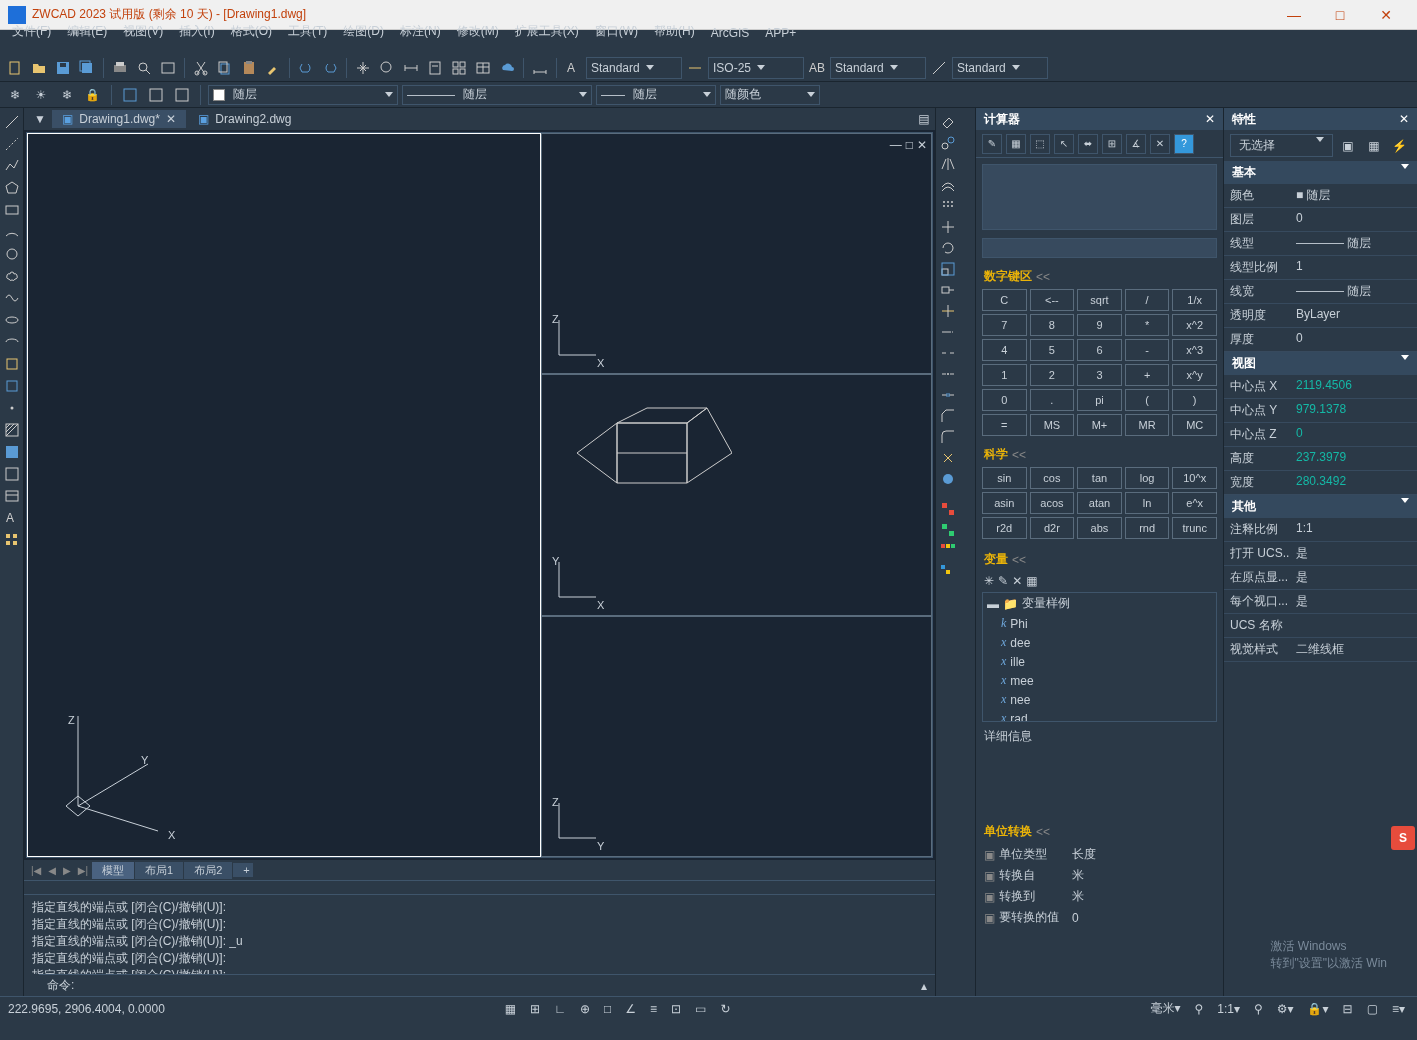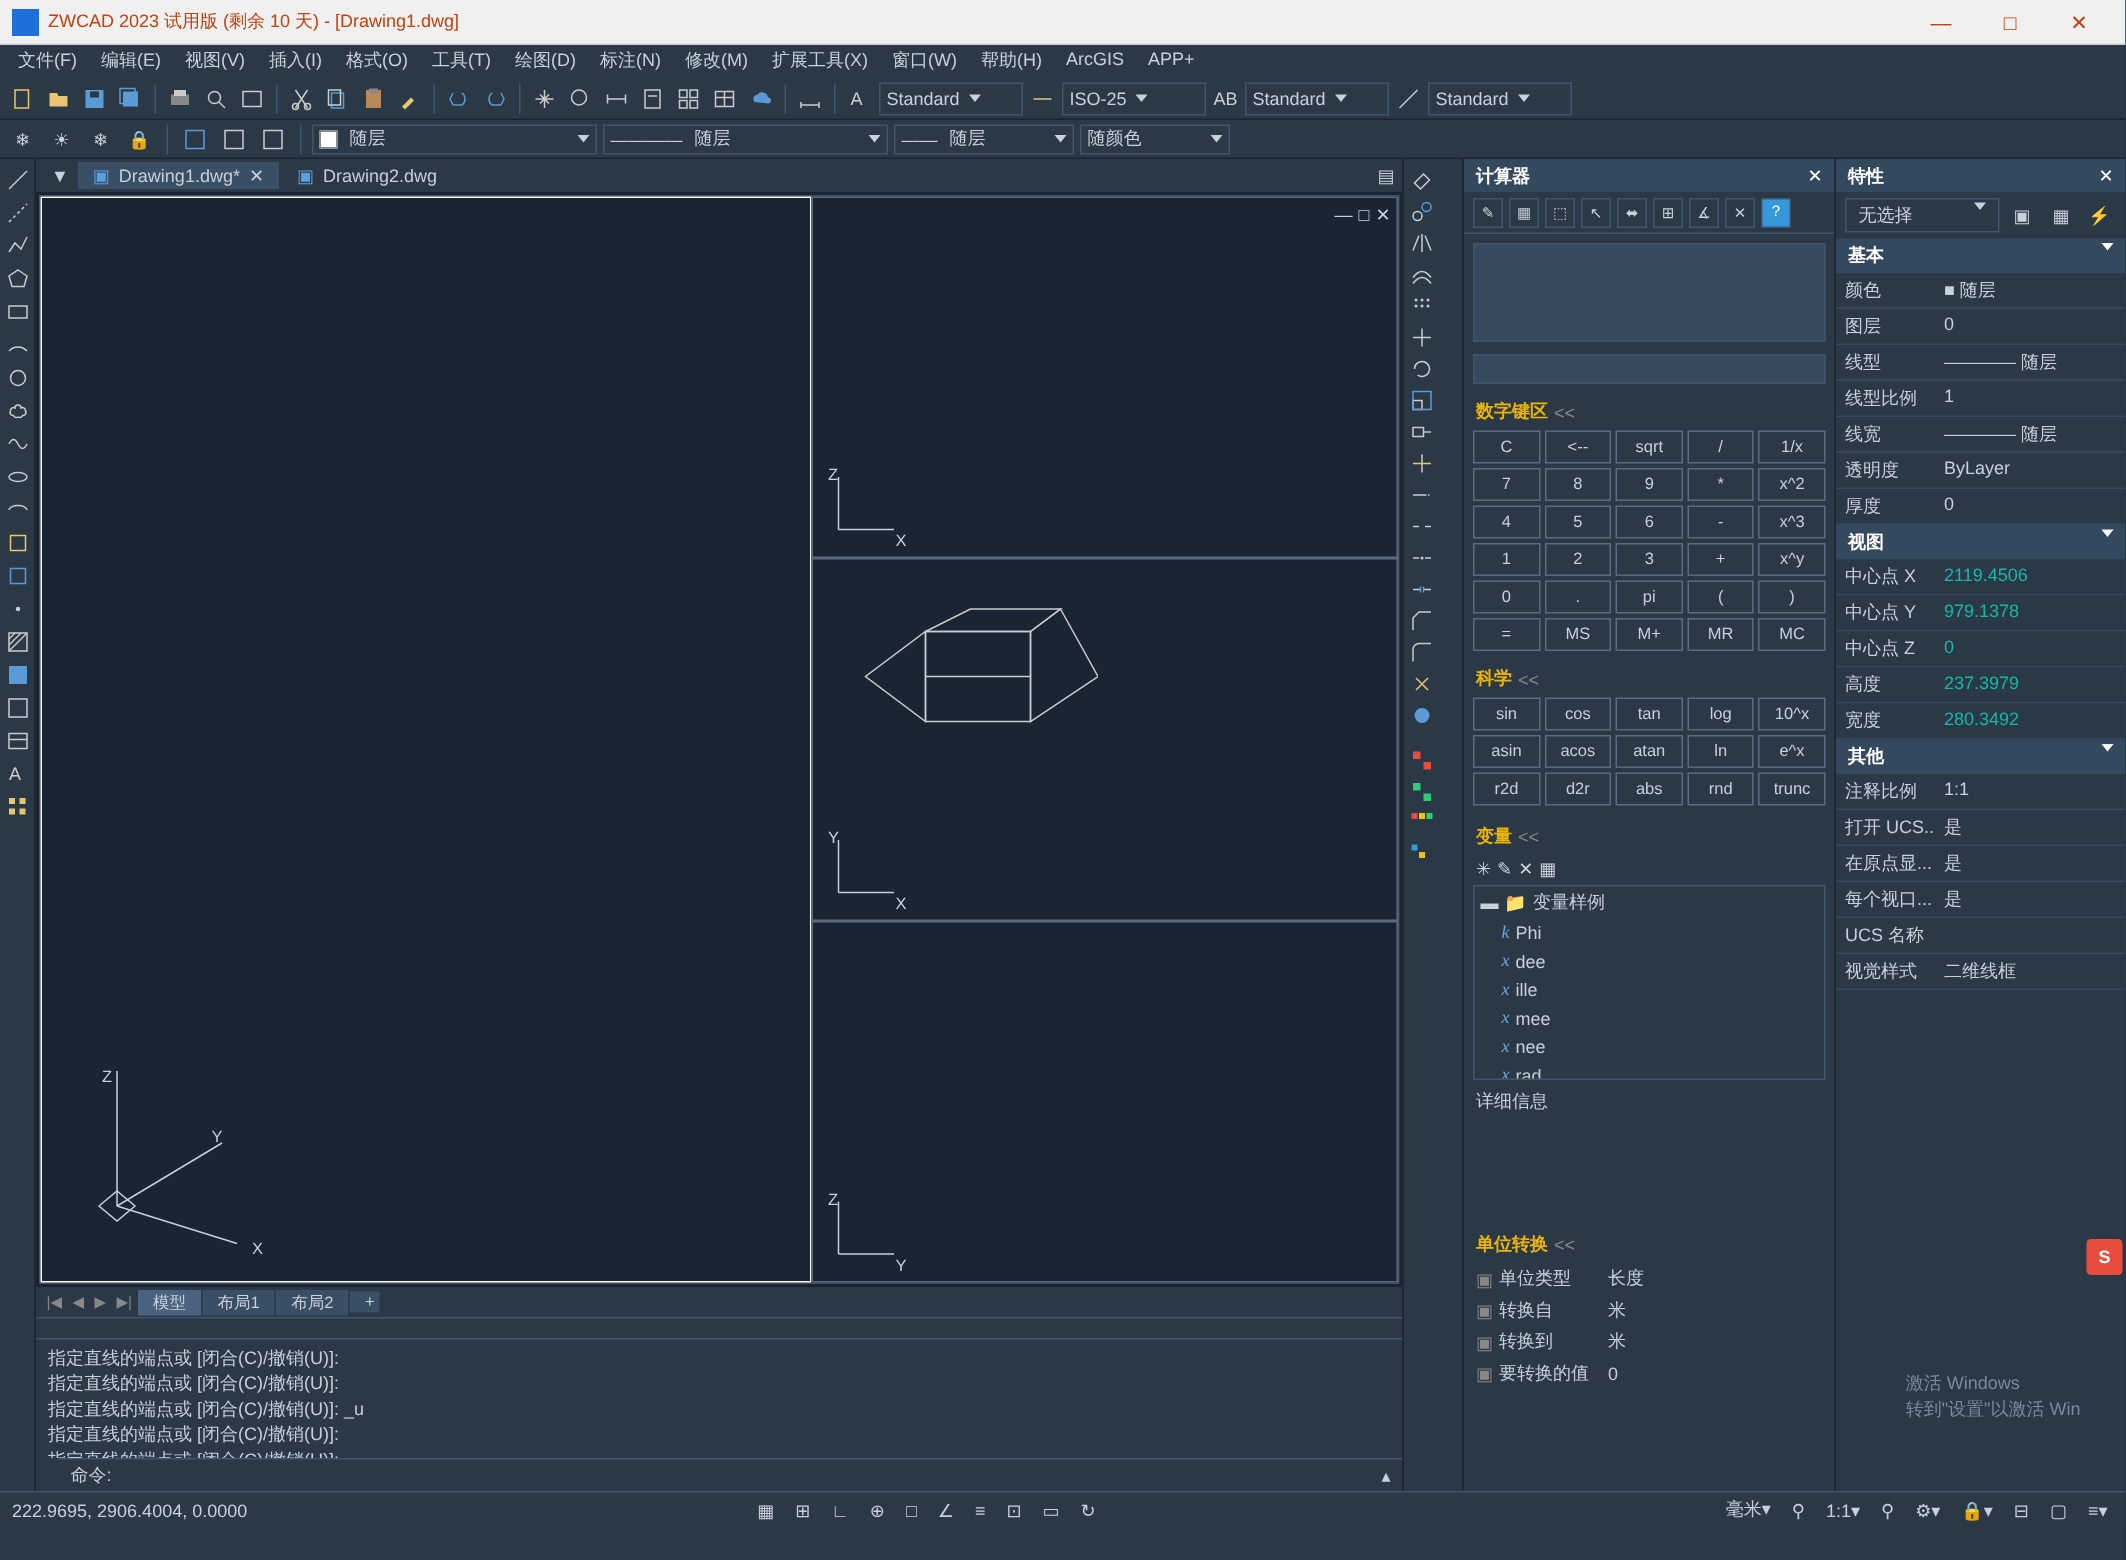--- a/index.html
+++ b/index.html
@@ -2,21 +2,21 @@
 <html><head>
 <meta charset="utf-8">
 <style>
 * { margin:0; padding:0; box-sizing:border-box; font-family:"Microsoft YaHei",Arial,sans-serif; font-size:12px; }
 body { width:1417px; height:1040px; background:#2b3947; color:#c8d0d8; overflow:hidden; position:relative; }
 .titlebar { height:30px; background:#f0f0f0; color:#c2410c; display:flex; align-items:center; padding:0 8px; border-bottom:1px solid #ccc; }
 .titlebar .logo { width:18px; height:18px; background:#1e6fd9; margin-right:6px; }
 .titlebar .title { flex:1; font-size:12px; }
 .winbtns { display:flex; gap:0; }
 .winbtn { width:46px; height:30px; display:flex; align-items:center; justify-content:center; font-size:14px; }
-.menubar { height:22px; background:#2b3947; display:flex; align-items:flex-start; padding:0 4px; gap:0; }
+.menubar { height:22px; background:#2b3947; display:flex; align-items:flex-end; padding:12px 4px; gap:0; }
 .menuitem { padding:2px 8px; color:#c8d0d8; font-size:12px; white-space:nowrap; }
 .toolbar { height:28px; background:#2b3947; border-bottom:1px solid #1a252f; display:flex; align-items:center; padding:0 4px; gap:2px; }
 .tbtn { width:22px; height:22px; display:flex; align-items:center; justify-content:center; position:relative; }
 .tbtn svg, .vbtn svg { width:16px; height:16px; }
 .tsep { width:1px; height:20px; background:#3f556b; margin:0 3px; }
 .tcombo { height:22px; background:#2b3947; border:1px solid #3f556b; display:flex; align-items:center; padding:0 4px; color:#c8d0d8; gap:6px; }
 .tcombo .carat { width:0; height:0; border-left:4px solid transparent; border-right:4px solid transparent; border-top:5px solid #c8d0d8; }
 .layerbar { height:26px; background:#2b3947; border-bottom:1px solid #1a252f; display:flex; align-items:center; padding:0 4px; gap:4px; }
 .lcombo { height:20px; background:#2b3947; border:1px solid #3f556b; display:flex; align-items:center; padding:0 4px; gap:8px; }
 .lcombo .carat { margin-left:auto; width:0; height:0; border-left:4px solid transparent; border-right:4px solid transparent; border-top:5px solid #c8d0d8; }
@@ -73,21 +73,21 @@
 .prop-sel { display:flex; align-items:center; padding:4px 6px; gap:4px; }
 .prop-sel .sel { flex:1; border:1px solid #3f556b; padding:2px 8px; display:flex; }
 .prop-sel .sel .carat { margin-left:auto; }
 .prop-section { background:#34495e; color:#fff; padding:3px 8px; font-weight:bold; display:flex; }
 .prop-section .carat { margin-left:auto; }
 .prop-grid { display:grid; grid-template-columns:66px 1fr; }
 .prop-grid div { padding:3px 6px; border-bottom:1px solid #374a5e; color:#c8d0d8; white-space:nowrap; overflow:hidden; }
 .prop-grid .lbl { background:#2b3947; }
 .prop-grid .val { background:#2b3947; }
 .prop-grid .val.ro { color:#14b8a6; }
-.watermark { position:absolute; right:30px; bottom:92px; color:#7a8a9a; font-size:18px; text-align:left; pointer-events:none; }
+.watermark { position:absolute; right:30px; bottom:68px; color:#7a8a9a; font-size:18px; text-align:left; pointer-events:none; }
 .watermark .sub { font-size:12px; }
 .floatlogo { position:absolute; right:2px; top:826px; width:24px; height:24px; background:#e74c3c; color:#fff; display:flex; align-items:center; justify-content:center; border-radius:3px; font-weight:bold; z-index:5;}
 .colorbox { width:12px; height:12px; border:1px solid #888; display:inline-block; vertical-align:middle;}
 .scroll-h { height:14px; background:#2b3947; border-top:1px solid #3f556b; }
 </style>
 </head>
 <body>
 
 <div class="titlebar">
   <div class="logo"></div>

